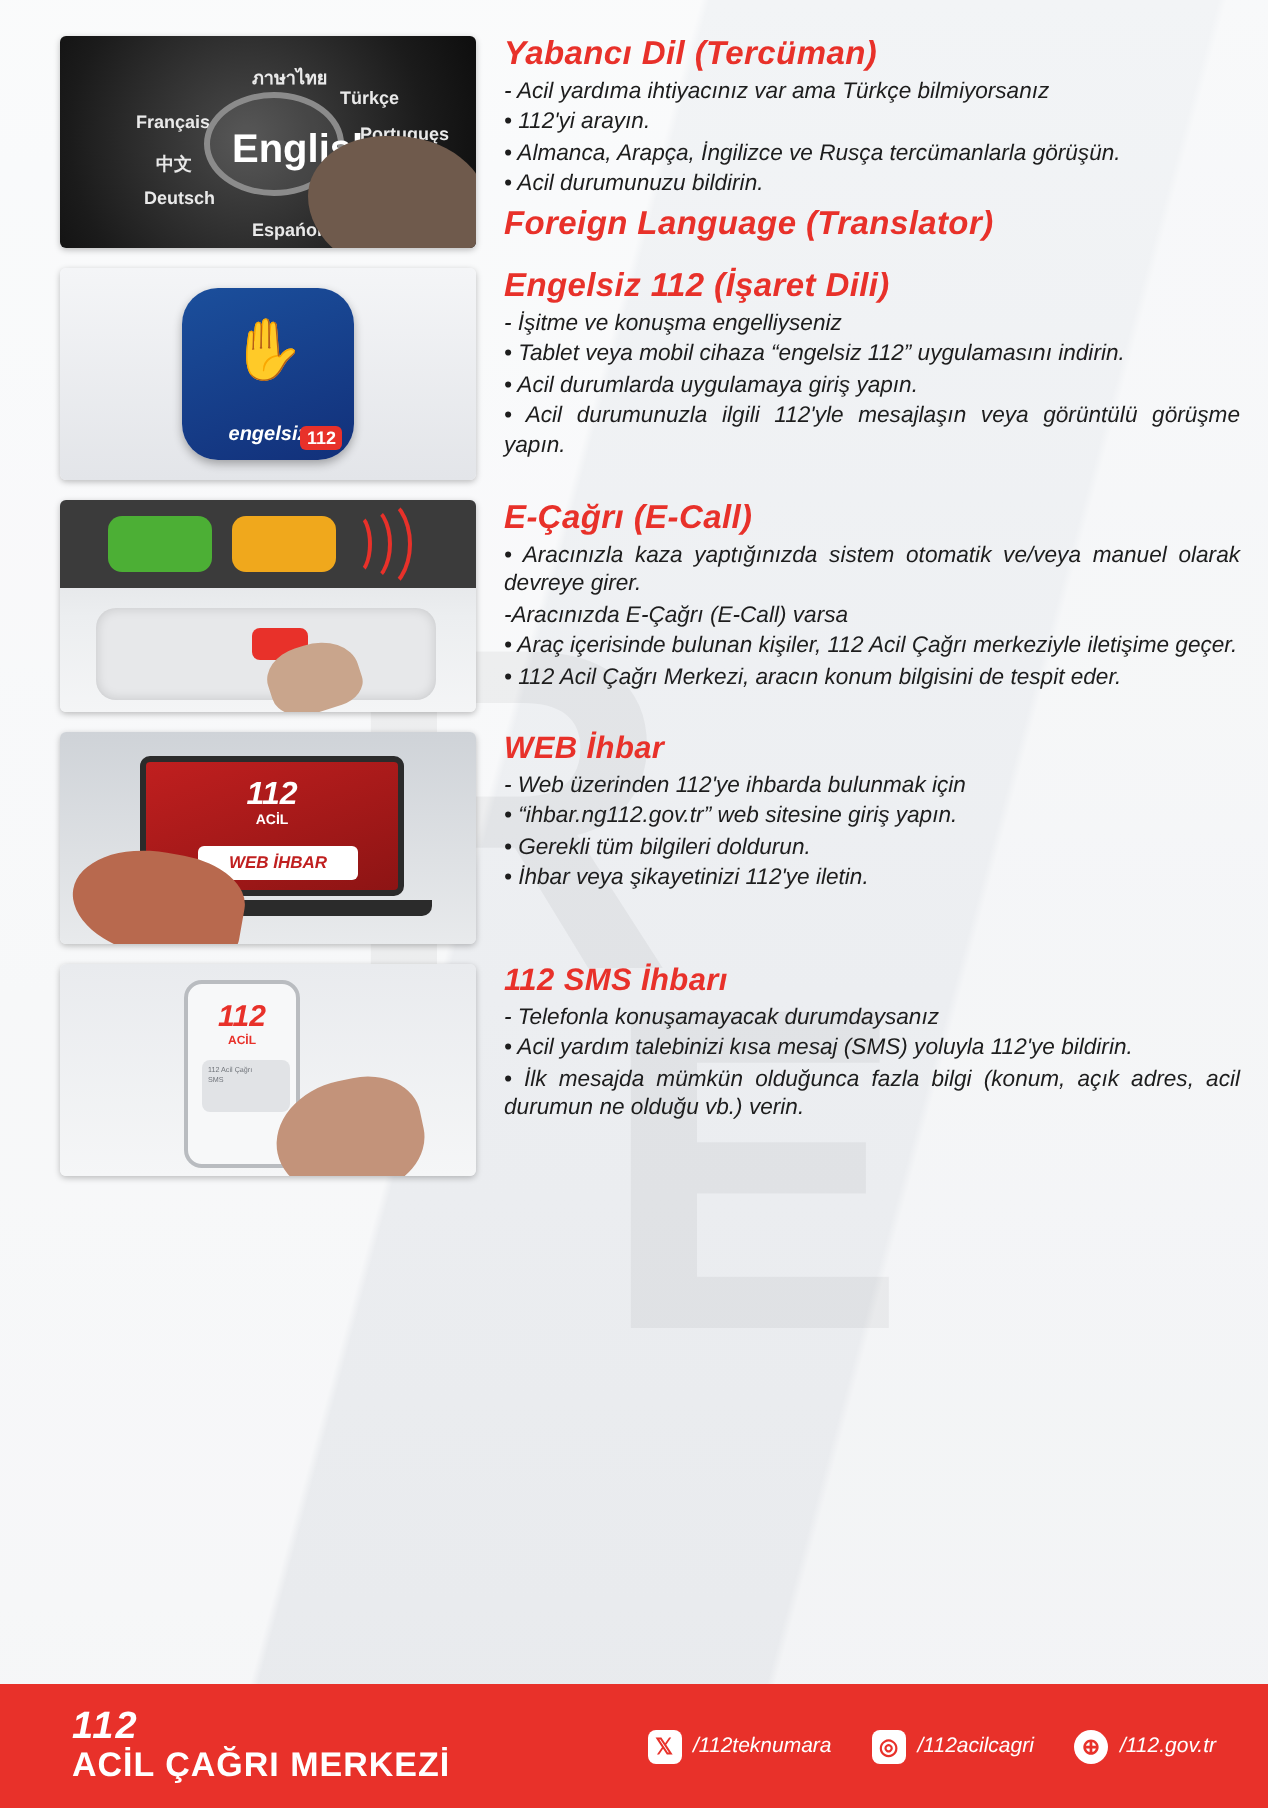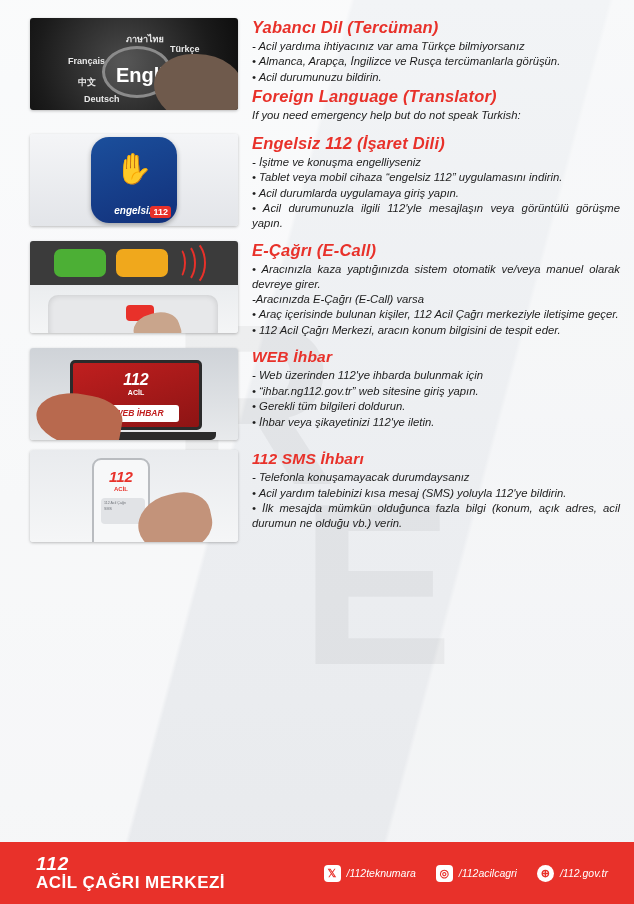--- a/index.html
+++ b/index.html
@@ -43,21 +43,21 @@
   }
 
   .row {
     display: flex;
     align-items: flex-start;
     margin-bottom: 10px;
   }
   .thumb {
     width: 208px;
     min-width: 208px;
-    height: 92px;
+    height: 106px;
     border-radius: 3px;
     overflow: hidden;
     position: relative;
     box-shadow: 0 1px 3px rgba(0,0,0,0.25);
     background: #222;
   }
   .row-text {
     padding-left: 14px;
     padding-top: 0px;
     flex: 1;
@@ -195,32 +195,32 @@
       <div class="thumb t-lang">
         <span class="word" style="left:96px;top:14px;">ภาษาไทย</span>
         <span class="word" style="left:140px;top:26px;">Türkçe</span>
         <span class="word" style="left:38px;top:38px;">Français</span>
         <span class="word" style="left:150px;top:44px;">Portuguęs</span>
         <span class="word" style="left:48px;top:58px;">中文</span>
         <div class="glass"></div>
         <div class="handle"></div>
         <span class="word w-en">English</span>
         <span class="word" style="left:150px;top:58px;">日本語</span>
-        <span class="word" style="left:42px;top:76px;margin-left:12px;">Deutsch</span>
+        <span class="word" style="left:42px;top:76px;">Deutsch</span>
         <span class="word" style="left:152px;top:74px;">한국어</span>
         <span class="word" style="left:96px;top:92px;">Espańol</span>
         <div class="hand"></div>
       </div>
       <div class="row-text">
         <h2 class="title">Yabancı Dil  (Tercüman)</h2>
         <p class="line">- Acil yardıma ihtiyacınız var ama Türkçe bilmiyorsanız</p>
+        <p class="line">• 112'yi arayın.</p>
         <p class="line">•  Almanca,  Arapça,  İngilizce  ve  Rusça  tercümanlarla görüşün.</p>
         <p class="line">• Acil durumunuzu bildirin.</p>
         <h2 class="title" style="margin-top:3px;">Foreign Language (Translator)</h2>
-        <p class="line">If you need emergency help but do not speak Turkish:</p>
       </div>
     </div>
 
     <div class="row">
       <div class="thumb t-app">
         <div class="icon">
           <div class="hands">✋</div>
           <div class="lbl">engelsiz</div>
           <div class="badge">112</div>
         </div>

